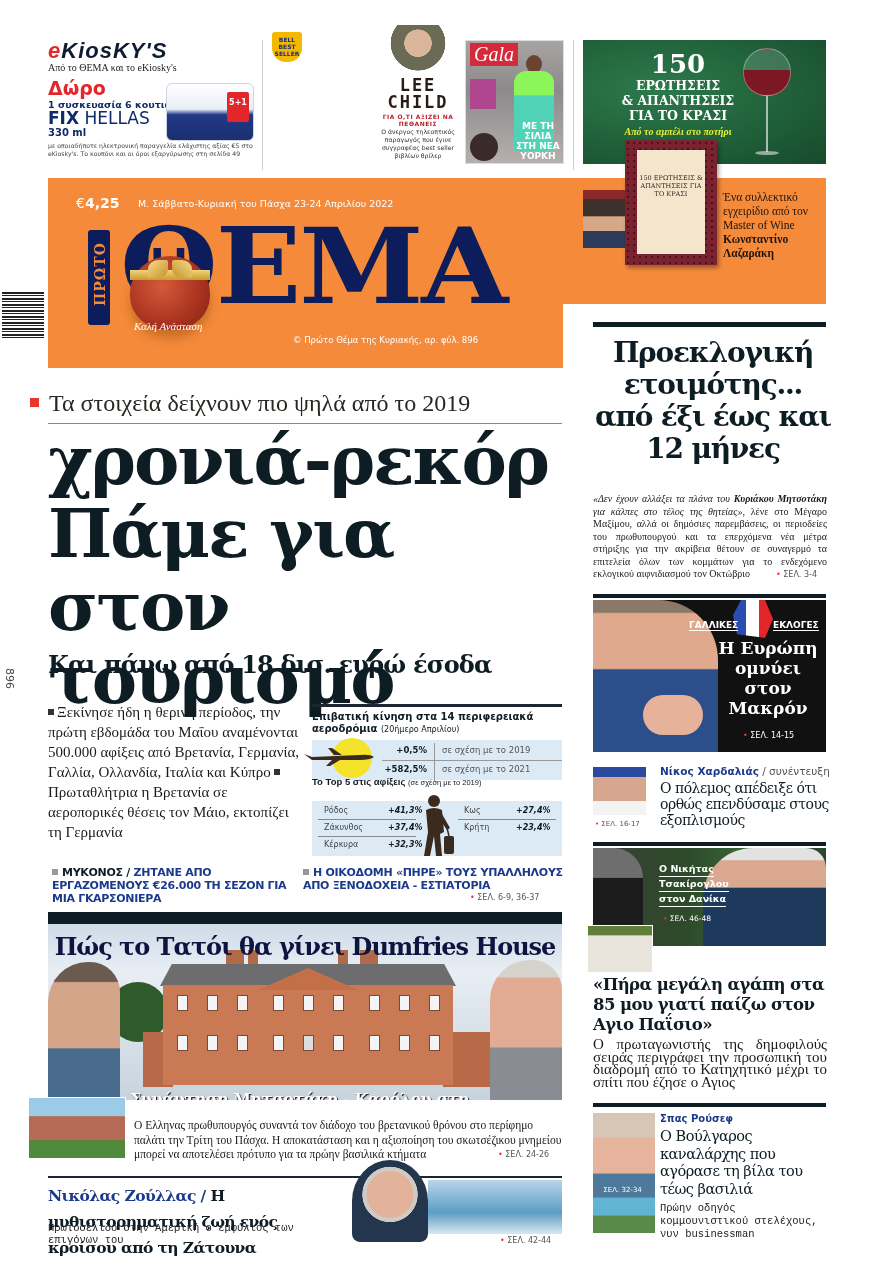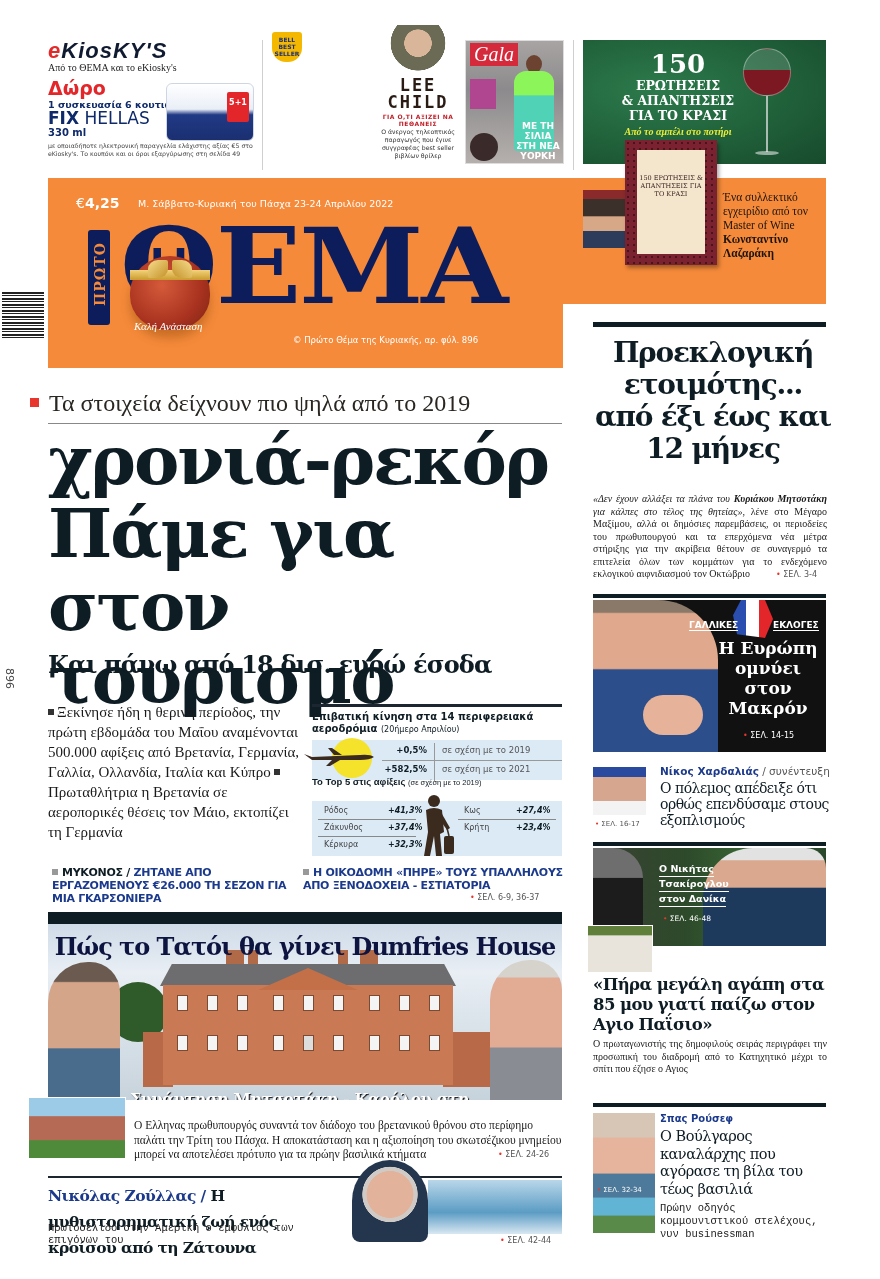--- a/index.html
+++ b/index.html
@@ -170,21 +170,21 @@
   #hardalias-title { left: 660px; top: 780px; width: 170px; font-family:"DejaVu Serif",serif; font-size: 14px; line-height: 16px; color:#0e1c24; letter-spacing:-0.5px; }
 
   #tsakiroglou { left: 593px; top: 848px; width: 233px; height: 98px; background: linear-gradient(90deg, #394034 0%, #2d4a2a 40%, #3a6a36 70%, #29462a 100%); overflow:hidden; }
   .tsak-man { position:absolute; left: 110px; top: 0; width: 123px; height: 98px; background: linear-gradient(180deg, #e2e2e2 0 12%, #d9a88e 13% 40%, #1d3a5c 41%); border-radius: 50px 20px 0 0; }
   .tsak-back { position:absolute; left: 0; top: 0; width: 50px; height: 98px; background: linear-gradient(180deg,#6e6e6e 0 30%, #1c1c1c 31%); border-radius: 0 30px 0 0; }
   .tsak-label { position:absolute; left: 66px; top: 14px; font-family:"DejaVu Sans",sans-serif; font-weight:bold; font-size: 9.5px; line-height: 14px; color:#fff; }
   .tsak-label div { border-bottom: 1px solid #fff; display:inline-block; }
   .tsak-pages { position:absolute; left: 70px; top: 66px; font-family:"DejaVu Sans",sans-serif; font-size:7.5px; color:#fff; }
   #paisios-inset { left: 587px; top: 925px; width: 66px; height: 48px; border:1px solid #fff; background: linear-gradient(180deg, #5f7f3a 0 20%, #e8e4dc 21% 100%); }
   #tsak-title { left: 593px; top: 975px; width: 235px; font-family:"DejaVu Serif",serif; font-weight:bold; font-size: 16.5px; line-height: 20px; color:#0e1c24; letter-spacing:-0.6px; }
-  #tsak-body { left: 593px; top: 1038px; width: 234px; font-family:"Liberation Serif",serif; font-size: 10px; line-height: 12.5px; color:#1a1a1a; text-align:justify; }
+  #tsak-body { left: 593px; top: 1038px; width: 234px; font-family:"Liberation Serif",serif; font-size: 15px; line-height: 12.5px; color:#1a1a1a; text-align:justify; }
 
   #ruseff-photo { left: 593px; top: 1113px; width: 62px; height: 120px; background: linear-gradient(180deg, #d7c6b6 0 20%, #e6b39c 21% 50%, #4d7a9a 51% 70%, #62b4d4 71% 85%, #5a8a4a 86%); }
   #ruseff-pages { left: 597px; top: 1186px; font-family:"DejaVu Sans",sans-serif; font-size: 7px; color:#fff; }
   #ruseff-name { left: 660px; top: 1113px; font-family:"DejaVu Sans",sans-serif; font-weight:bold; font-size: 10px; color:#1c3a8c; }
   #ruseff-title { left: 660px; top: 1128px; width: 170px; font-family:"DejaVu Serif",serif; font-size: 14.5px; line-height: 17.5px; color:#0e1c24; letter-spacing:-0.5px; }
   #ruseff-sub { left: 660px; top: 1202px; width: 170px; font-family:Liberation Mono, monospace; font-size: 10.5px; line-height: 13px; color:#222; }
 </style>
 </head>
 <body>
 

